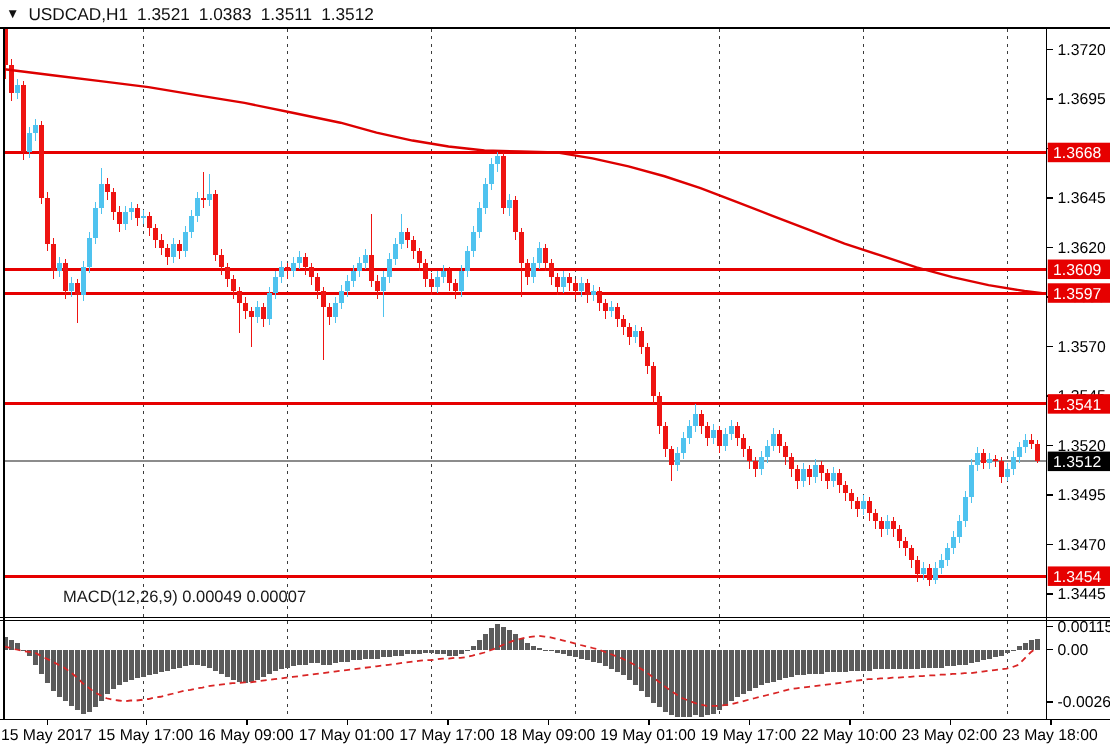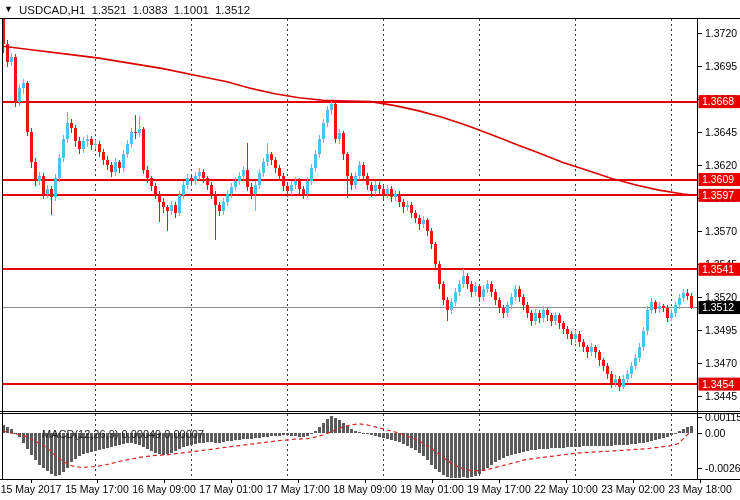--- a/index.html
+++ b/index.html
@@ -2,35 +2,35 @@
 <html><head>
 <meta charset="utf-8">
 <style>
   html,body{margin:0;padding:0;background:#fff;}
   .app{position:relative;width:740px;height:500px;background:#fff;overflow:hidden;
        font-family:"Liberation Sans",sans-serif;}
   .titlebar{position:absolute;top:2px;left:4px;height:15px;display:flex;align-items:center;
             gap:6px;font-size:11.5px;color:#111;z-index:3;white-space:nowrap;}
   .titlebar .tri{font-size:9px;line-height:1;}
   .titlebar .num{letter-spacing:0;text-align:center;}
-  .macdlabel{position:absolute;top:428px;left:6px;font-size:11px;color:#1a1a1a;z-index:3;
+  .macdlabel{position:absolute;top:392px;left:6px;font-size:11px;color:#1a1a1a;z-index:3;
              white-space:nowrap;padding-left:36px;}
   svg{position:absolute;top:0;left:0;}
   text{font-family:"Liberation Sans",sans-serif;}
 </style>
 </head>
 <body>
 
 <div class="app">
   <div class="titlebar">
     <span class="tri">▼</span>
     <span>USDCAD,H1</span>
     <span class="num">1.3521</span>
     <span class="num">1.0383</span>
-    <span class="num">1.1001</span>
+    <span class="num">1.3511</span>
     <span class="num">1.3512</span>
   </div>
 
   <div class="macdlabel">MACD(12,26,9) 0.00049 0.00007</div>
 
   <svg id="chart" width="740" height="500" viewBox="0 0 740 500">
       <rect x="0" y="0" width="740" height="500" fill="#ffffff"></rect>
       <defs>
         <clipPath id="mainClip">
           <rect x="3" y="19" width="694" height="392"></rect>

